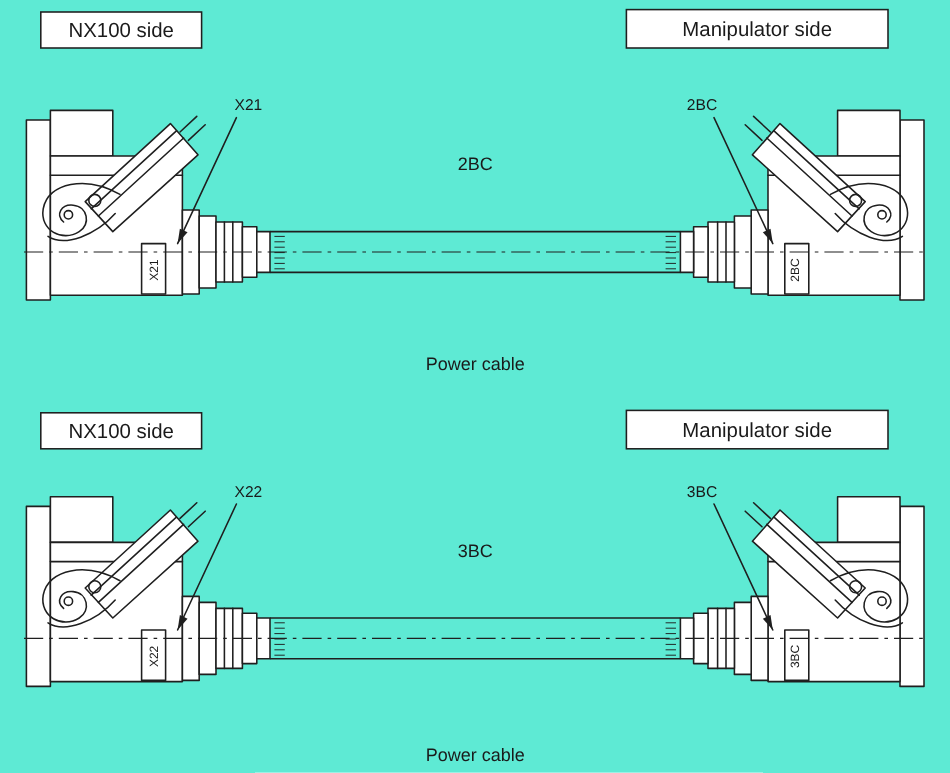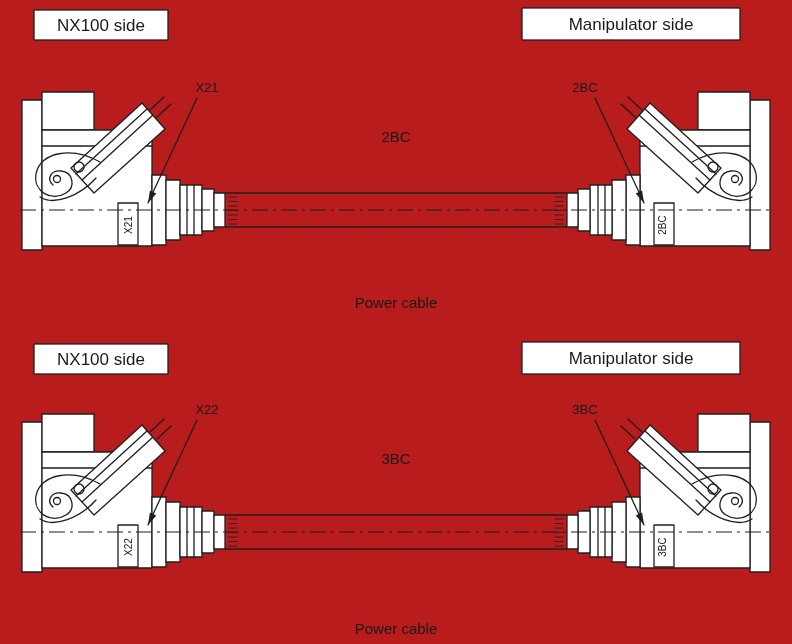--- a/index.html
+++ b/index.html
@@ -1,17 +1,17 @@
 <!DOCTYPE html>
 <html><head>
 <meta charset="utf-8">
 <style>
   html,body{margin:0;padding:0;background:#ffffff;}
   body{font-family:"Liberation Sans", sans-serif;}
-  .stage{position:relative;width:792px;height:644px;background:#b91c1c;overflow:hidden;}
+  .stage{position:relative;width:792px;height:644px;background:#5eead4;overflow:hidden;}
   svg text{font-family:"Liberation Sans", sans-serif;fill:#1a1a1a;}
   .hdr{font-size:17px;}
   .big{font-size:15px;}
   .ref{font-size:13px;}
   .tag{font-size:10px;}
   .cap{font-size:15px;}
 </style>
 </head>
 <body>
 

